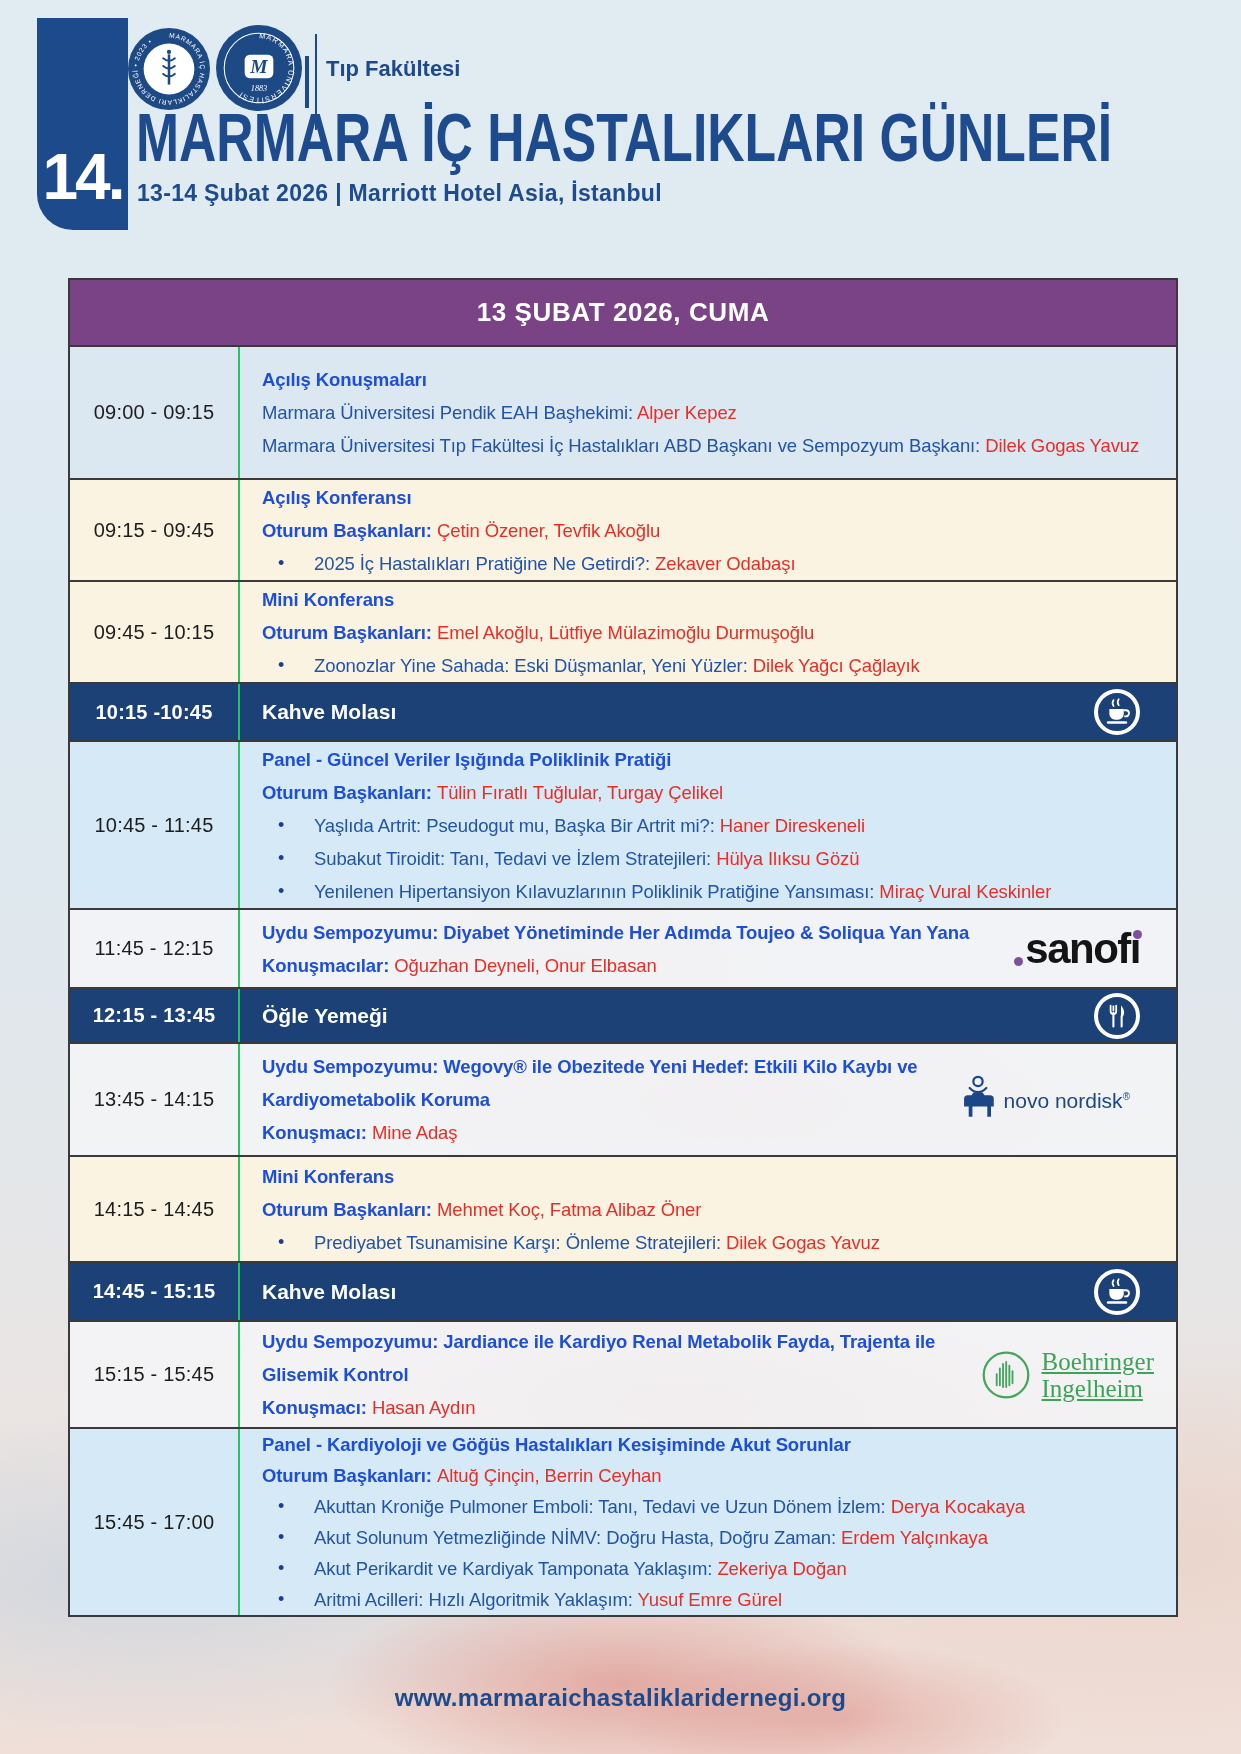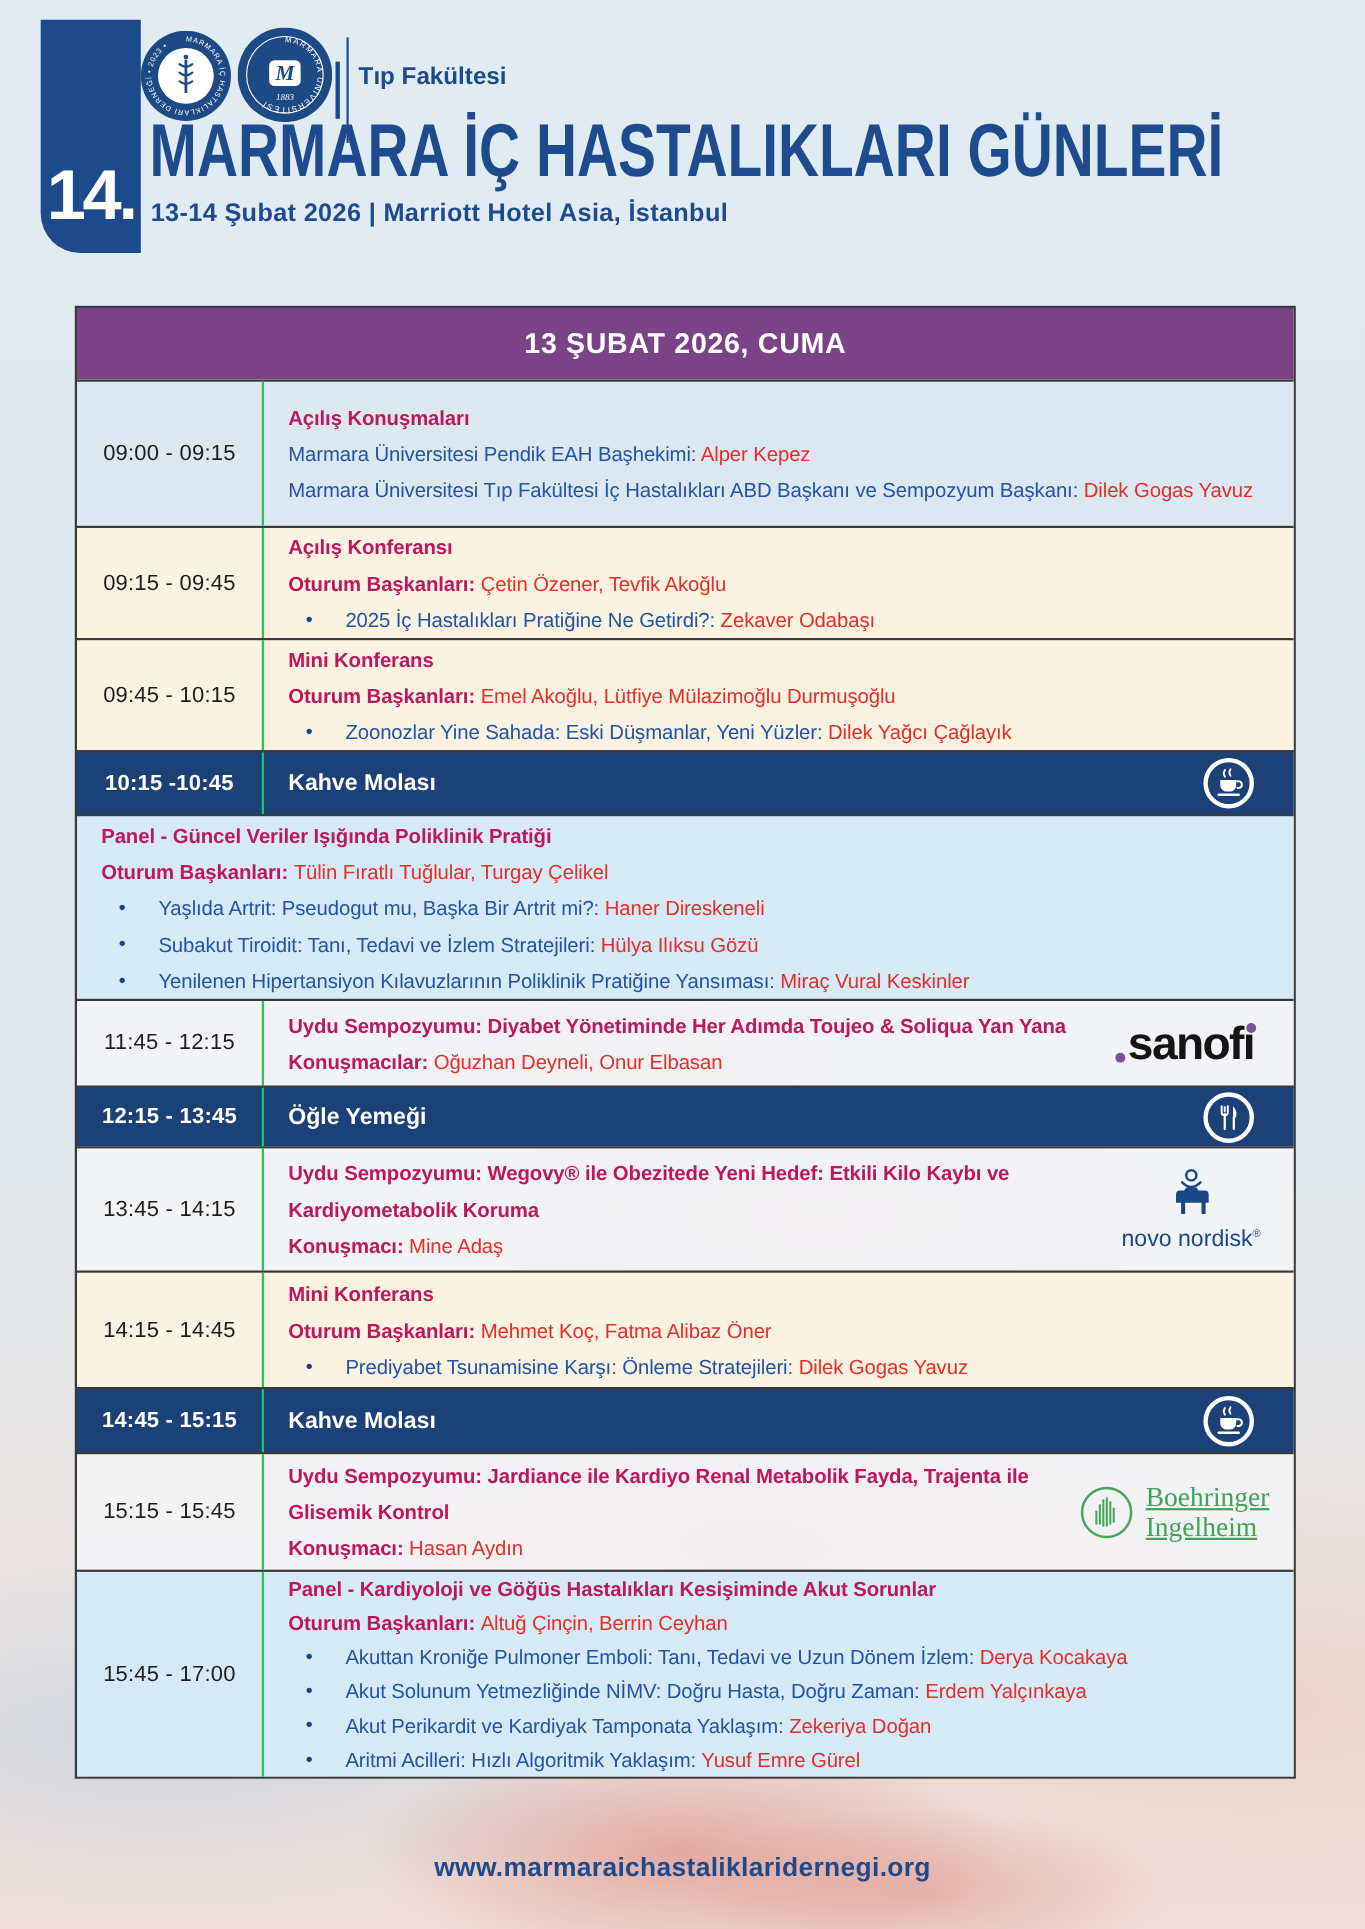--- a/index.html
+++ b/index.html
@@ -58,39 +58,39 @@
   .bg-cream{ background:#faf3e2; }
   .bg-blue2{ background:#d5eaf6; }
   .bg-white{ background:rgba(245,245,247,0.86); }
 
   .time{ flex:0 0 170px; border-right:2px solid #22c55e; display:flex; align-items:center;
     justify-content:center; font-size:20px; color:#1d1d1d; letter-spacing:0.2px; }
   .content{ flex:1; display:flex; flex-direction:column; justify-content:center; position:relative; padding:4px 8px 4px 0; }
   .line{ padding-left:22px; line-height:33px; font-size:18.5px; white-space:nowrap; letter-spacing:-0.1px; }
   .line.bullet{ padding-left:74px; position:relative; }
   .line .dot{ position:absolute; left:38px; color:#1c3e8d; font-size:18px; }
-  .seg-title,.seg-bold{ color:#be185d; font-weight:bold; }
+  .seg-title,.seg-bold{ color:#1d4ed8; font-weight:bold; }
   .seg-plain{ color:#2253a5; }
   .seg-red{ color:#e62e28; }
 
   .row.break{ background:#1c4177; }
   .row.break .time{ color:#fff; font-weight:bold; }
   .row.break .blabel{ color:#fff; font-weight:bold; font-size:21px; padding-left:22px; }
   .row.break .bicon{ position:absolute; right:36px; top:50%; transform:translateY(-50%);
     width:46px; height:46px; border:4px solid #fff; border-radius:50%; background:#1c4177;
     display:flex; align-items:center; justify-content:center; z-index:2; }
 
   
   .logo-box{ position:absolute; right:28px; top:50%; transform:translateY(-50%); }
   .logo-sanofi{ display:flex; align-items:baseline; font-weight:bold; font-size:42px;
     color:#141414; letter-spacing:-1.5px; right:36px; }
   .logo-sanofi .s-dot{ width:9px; height:9px; border-radius:50%; background:#7e4f9e; align-self:flex-end; margin:0 2px 7px 0; }
   .logo-sanofi .i-wrap{ position:relative; }
   .logo-sanofi .i-dot{ position:absolute; left:3px; top:5px; width:9px; height:9px; border-radius:50%; background:#7e4f9e; }
-  .logo-novo{ display:flex; flex-direction:column; align-items:center; right:30px; }
+  .logo-novo{ display:flex; flex-direction:row; align-items:center; right:46px; }
   .logo-novo .nn-text{ font-size:21px; color:#1b4788; margin-top:2px; }
   .logo-novo .reg{ font-size:10px; vertical-align:super; }
   .logo-bi{ display:flex; align-items:center; gap:10px; right:22px; }
   .logo-bi .bi-text{ font-family:"Liberation Serif", serif; font-size:25px; line-height:27px; color:#3fa259;text-decoration:underline; }
 
   
   .footer{ left:0; width:100%; top:1684px; text-align:center; font-size:24px; font-weight:bold;
     color:#1d4a8d; letter-spacing:0.3px; cursor:pointer; }
 </style>
 </head>
@@ -177,20 +177,21 @@
             <svg viewBox="0 0 40 40" width="34" height="34">
               <path d="M16 6 q-2.5 3.5 0 7 M22 5 q-2.5 3.5 0 7" stroke="#fff" stroke-width="2" fill="none" stroke-linecap="round"></path>
               <path d="M11 16.5 h17 v5.5 a7 7 0 0 1 -7 7 h-3 a7 7 0 0 1 -7 -7 z" fill="#fff"></path>
               <path d="M28 18 h2.5 a3.6 3.6 0 0 1 0 7.2 h-2" fill="none" stroke="#fff" stroke-width="2.2"></path>
               <rect x="8" y="31" width="24" height="2.8" rx="1.4" fill="#fff"></rect>
             </svg>
           </div>
         </div>
       </div>
       <div class="row bg-blue2">
+        <div class="time">10:45 - 11:45</div>
         <div class="content">
           <div class="line"><span class="seg-title">Panel - Güncel Veriler Işığında Poliklinik Pratiği</span></div>
           <div class="line"><span class="seg-bold">Oturum Başkanları: </span><span class="seg-red">Tülin Fıratlı Tuğlular, Turgay Çelikel</span></div>
           <div class="line bullet"><span class="dot">•</span><span class="seg-plain">Yaşlıda Artrit: Pseudogut mu, Başka Bir Artrit mi?: </span><span class="seg-red">Haner Direskeneli</span></div>
           <div class="line bullet"><span class="dot">•</span><span class="seg-plain">Subakut Tiroidit: Tanı, Tedavi ve İzlem Stratejileri: </span><span class="seg-red">Hülya Ilıksu Gözü</span></div>
           <div class="line bullet"><span class="dot">•</span><span class="seg-plain">Yenilenen Hipertansiyon Kılavuzlarının Poliklinik Pratiğine Yansıması: </span><span class="seg-red">Miraç Vural Keskinler</span></div>
         </div>
       </div>
       <div class="row bg-white">
         <div class="time">11:45 - 12:15</div>

